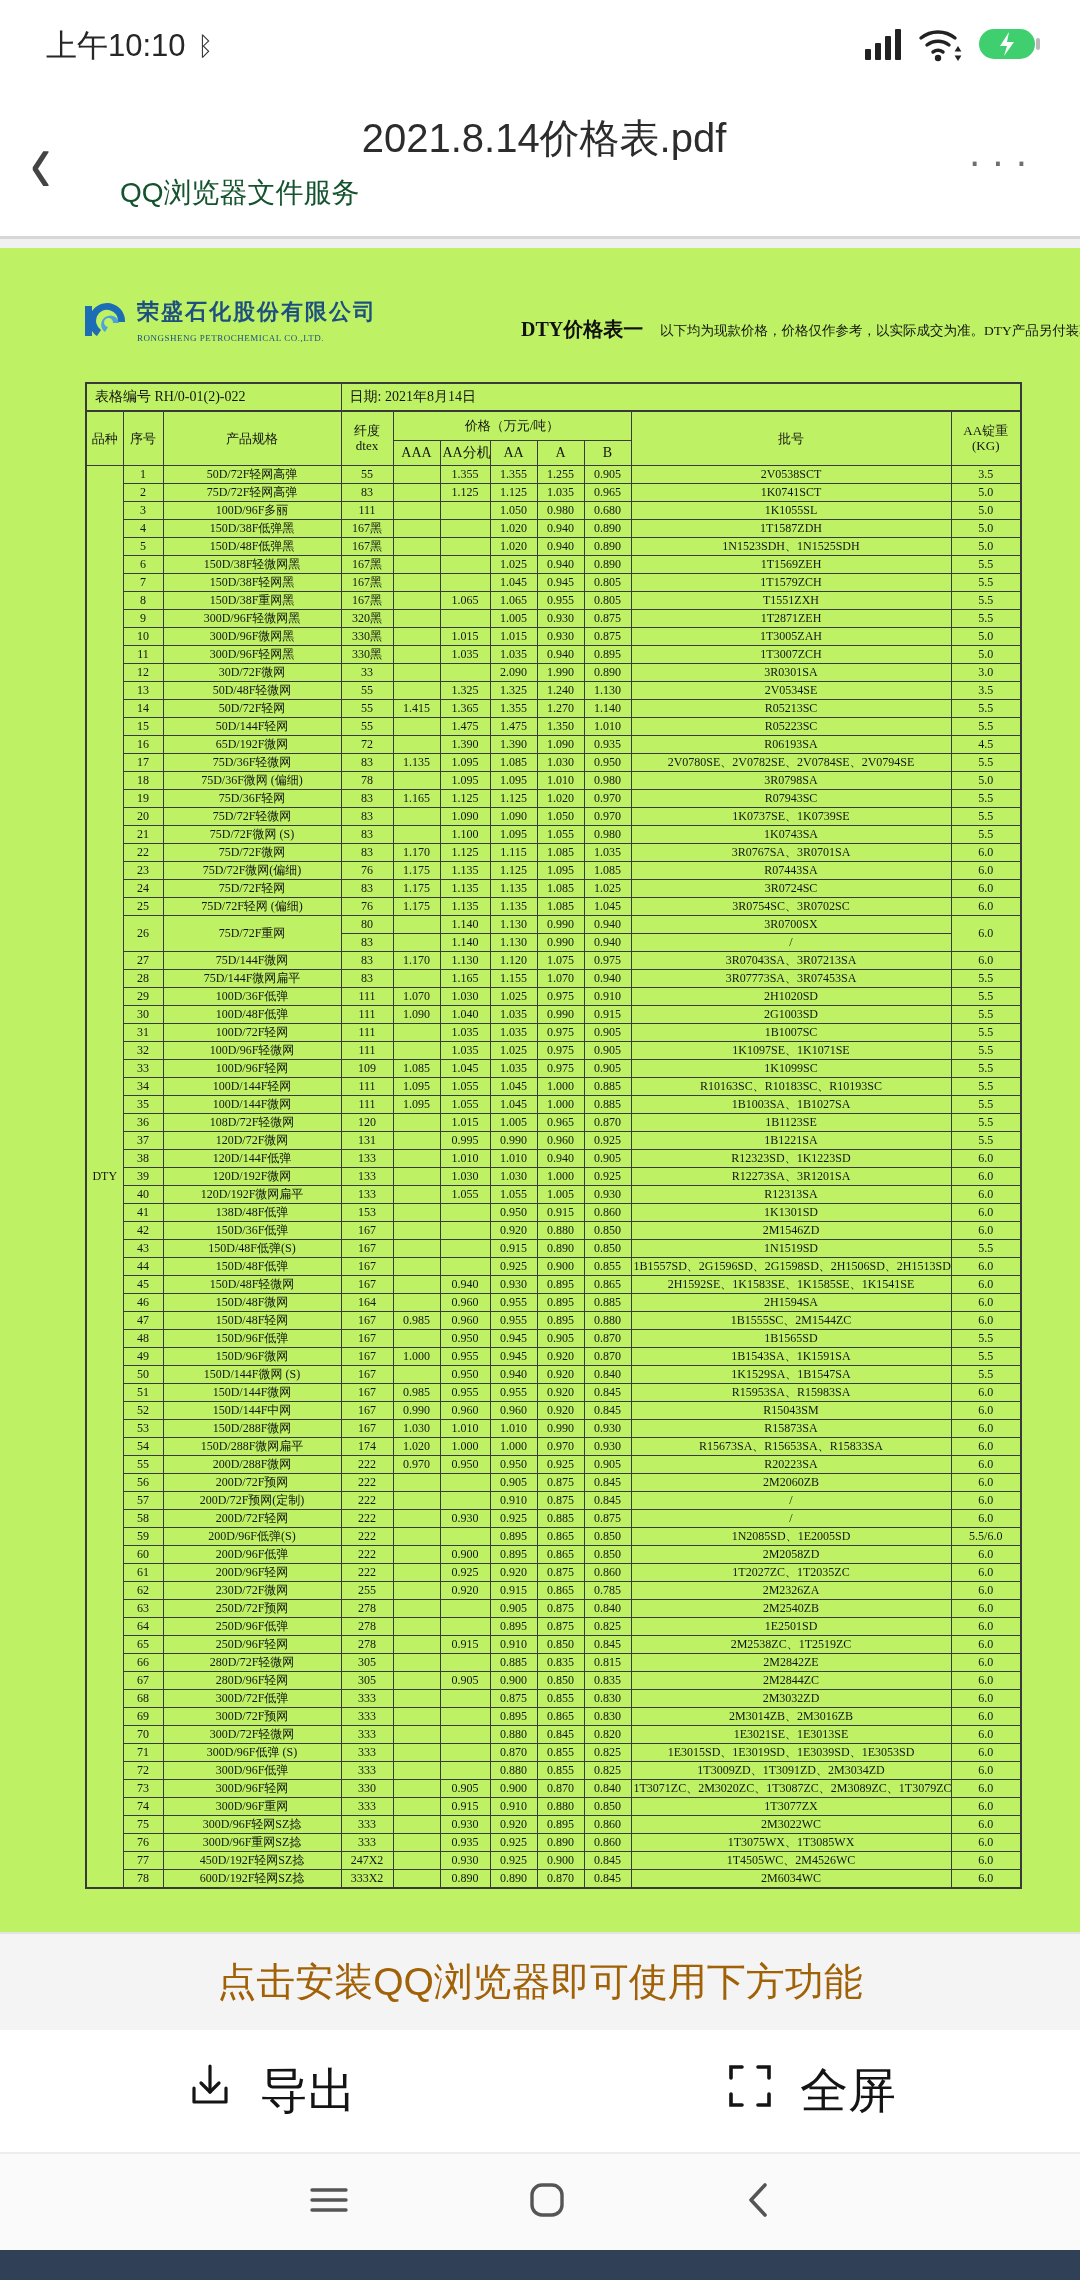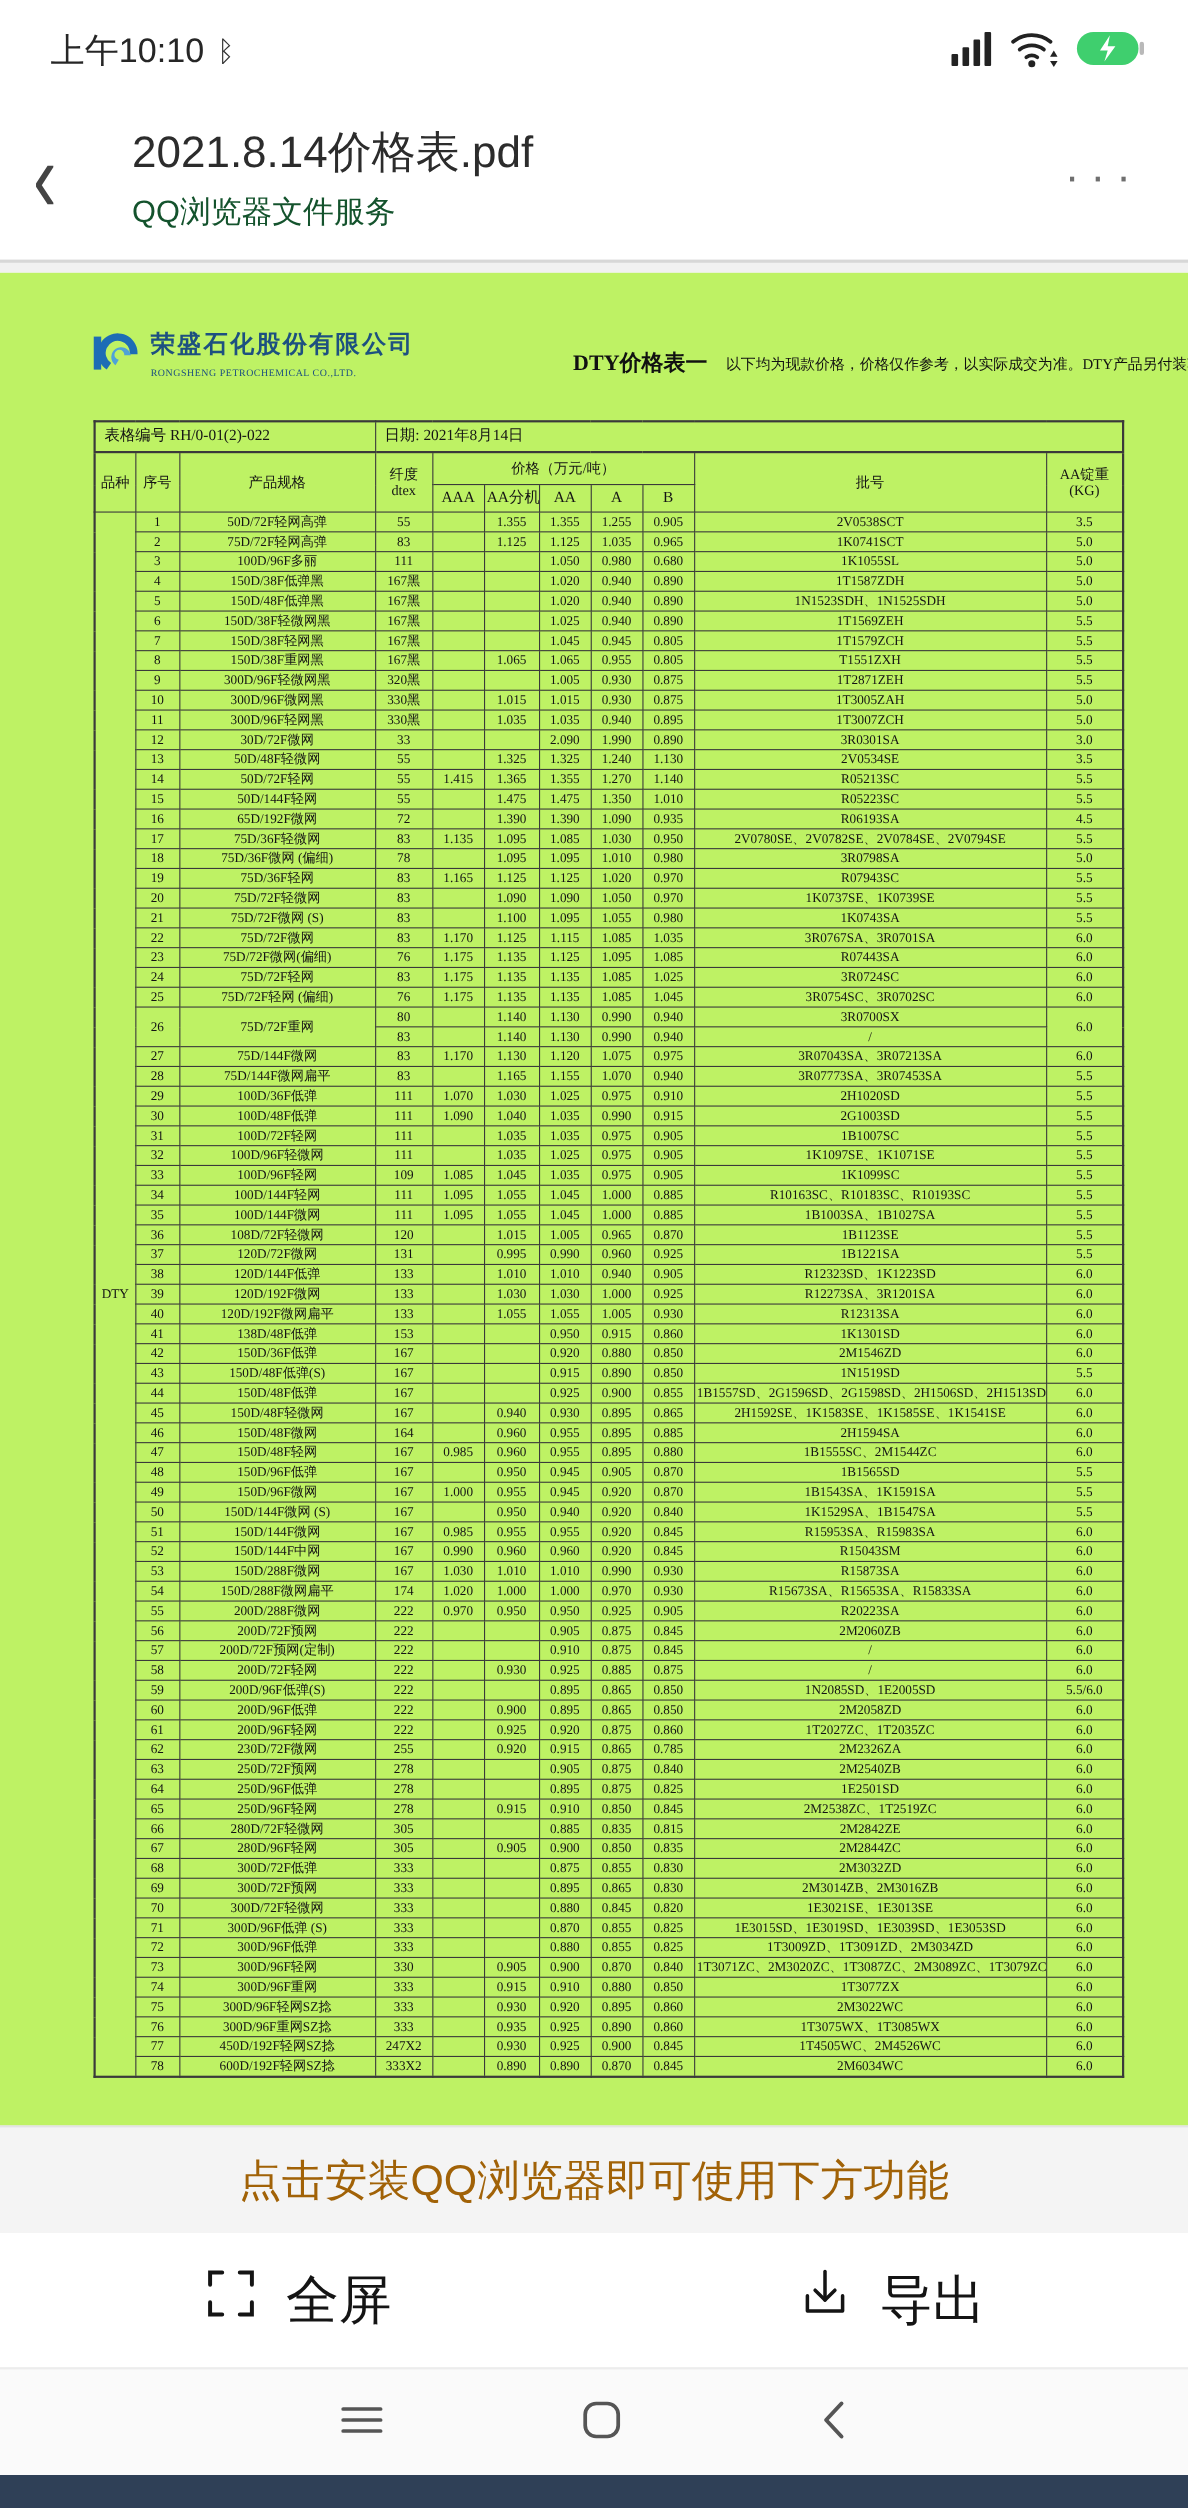--- a/index.html
+++ b/index.html
@@ -6,21 +6,21 @@
   .screen{width:1080px;height:2280px;display:flex;flex-direction:column;background:#fff;overflow:hidden;
           font-family:"Liberation Sans","DejaVu Sans",sans-serif;}
   
   .status-bar{height:80px;display:flex;justify-content:space-between;align-items:center;padding:6px 40px 0 46px;}
   .sb-left{display:flex;align-items:center;gap:12px;font-size:31px;color:#262626;}
   .sb-right{display:flex;align-items:center;gap:14px;}
   
   .title-bar{height:150px;display:flex;align-items:center;padding:0 42px 0 30px;}
   .back-btn{width:76px;font-size:64px;color:#444;line-height:1;font-weight:300;transform:scaleY(1.4);}
   .titles{flex:1;margin-left:14px;}
-  .doc-title{font-size:40px;color:#2c2c2c;}
+  .doc-title{font-size:40px;color:#2c2c2c;text-align:center;}
   .doc-subtitle{font-size:28px;color:#14532d;margin-top:8px;}
   .menu-btn{font-size:40px;color:#6f6f6f;letter-spacing:10px;line-height:1;}
   .hr1{height:3px;background:#d7d7d7;}
   .hr2{height:9px;background:#f1f1f1;}
   
   .pdf-page{flex:1;background:#bef264;padding:48px 60px 0 85px;position:relative;
             font-family:"Liberation Serif","DejaVu Serif",serif;color:#111;}
   .doc-head{position:relative;height:86px;}
   .logo{display:flex;align-items:center;gap:10px;}
   .logo-text .cn{font-size:22px;font-weight:bold;color:#1d5080;letter-spacing:2px;}
@@ -1116,38 +1116,38 @@
     </table>
   </div>
 
   <div class="banner">
     <span>点击安装QQ浏览器即可使用下方功能</span>
   </div>
 
   <div class="actions">
     <div class="action-btn">
       <span>
+        <svg width="52" height="52" viewBox="0 0 52 52" fill="none" stroke="#141414" stroke-width="3.2" stroke-linecap="round" stroke-linejoin="round">
+            <path d="M10 28 v14 h32 v-14"></path>
+            <path d="M26 6 v26"></path>
+            <path d="M17 23 l9 9 9 -9"></path>
+          </svg>
+      </span>
+      <span>导出</span>
+    </div>
+    <div class="action-btn">
+      <span>
         <svg width="52" height="52" viewBox="0 0 52 52" fill="none" stroke="#141414" stroke-width="3.6" stroke-linecap="round">
             <path d="M7 18 V7 H18"></path>
             <path d="M34 7 H45 V18"></path>
             <path d="M45 34 V45 H34"></path>
             <path d="M18 45 H7 V34"></path>
           </svg>
       </span>
       <span>全屏</span>
-    </div>
-    <div class="action-btn">
-      <span>
-        <svg width="52" height="52" viewBox="0 0 52 52" fill="none" stroke="#141414" stroke-width="3.2" stroke-linecap="round" stroke-linejoin="round">
-            <path d="M10 28 v14 h32 v-14"></path>
-            <path d="M26 6 v26"></path>
-            <path d="M17 23 l9 9 9 -9"></path>
-          </svg>
-      </span>
-      <span>导出</span>
     </div>
   </div>
 
   <div class="navbar">
     <span>
       <svg width="44" height="36" viewBox="0 0 44 36" stroke="#555" stroke-width="3.4" stroke-linecap="round">
           <path d="M5 8 H39"></path>
           <path d="M5 18 H39"></path>
           <path d="M5 28 H39"></path>
         </svg>

